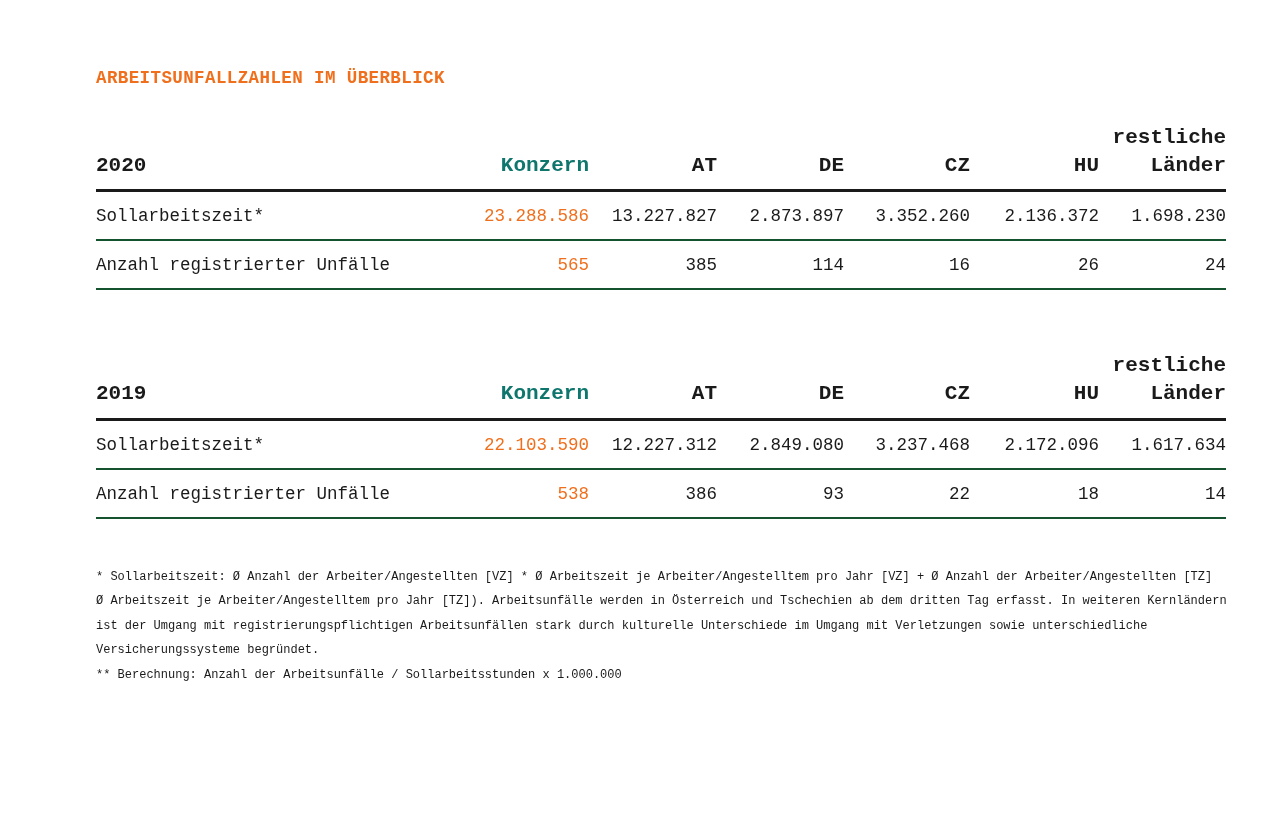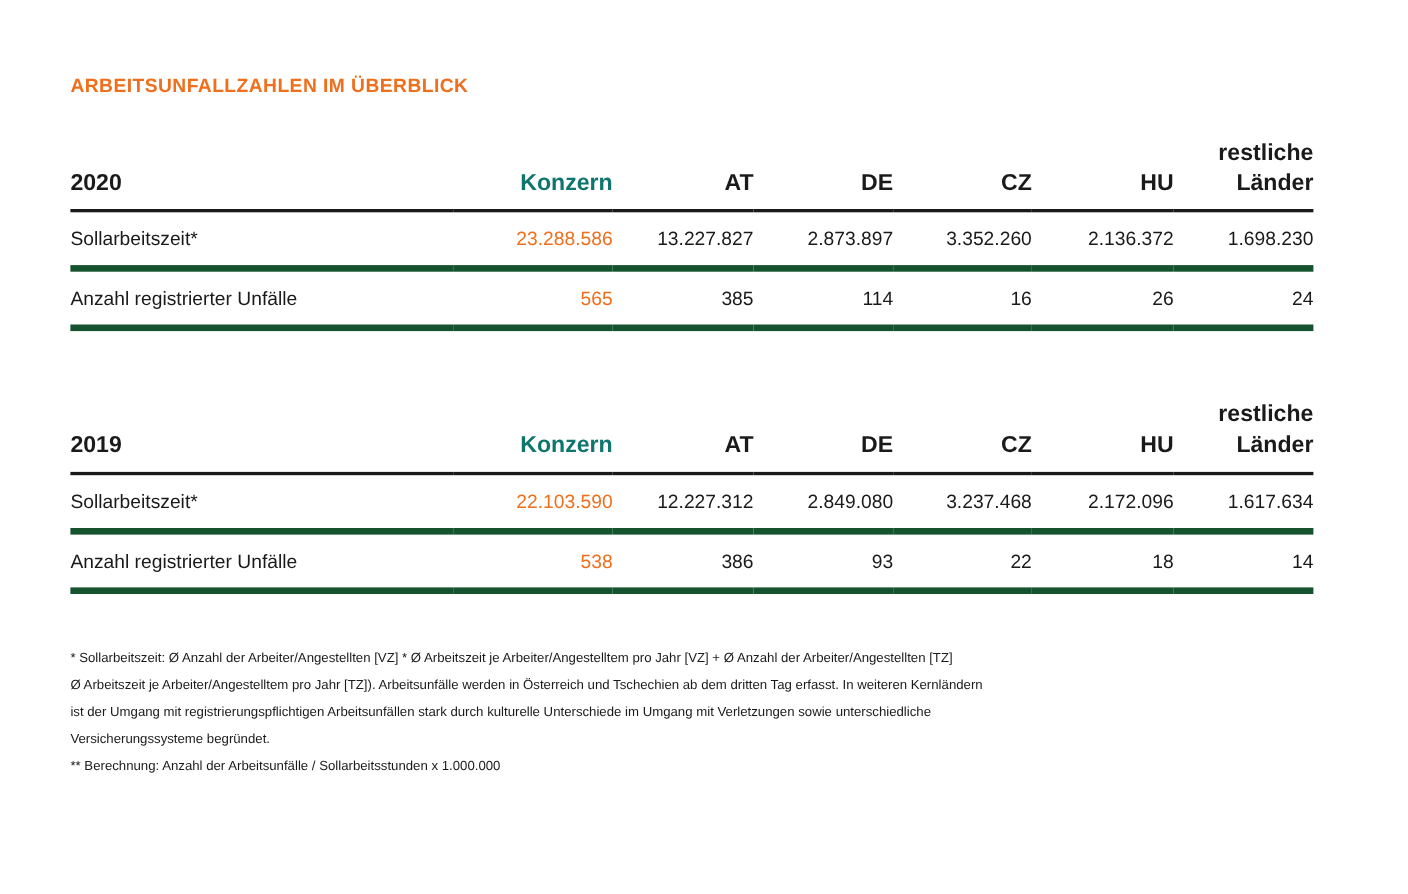--- a/index.html
+++ b/index.html
@@ -2,22 +2,22 @@
 <html lang="de"><head>
 <meta charset="utf-8">
 <style>
   * { margin:0; padding:0; box-sizing:border-box; }
   html,body { background:#ffffff; }
   .page {
     position:relative;
     width:1280px;
     height:813px;
     background:#ffffff;
-    padding:68px 78px 0 64px;
-    font-family:Liberation Sans, sans-serif;
+    padding:68px 78px 0 96px;
+    font-family:Liberation Mono, monospace;
     color:#1a1a1a;
     overflow:hidden;
   }
   .page-title {
     color:#f06f1c;
     font-size:17.5px;
     font-weight:bold;
     letter-spacing:0.4px;
   }
   table.stat-table {
@@ -43,21 +43,21 @@
     border-bottom:3px solid #1a1a1a;
     white-space:pre-line;
     line-height:1.34;
   }
   thead th.year { text-align:left; }
   thead th.konzern { color:#0f766e;text-align:right; }
   tbody td {
     font-size:17.5px;
     text-align:right;
     padding:14px 0 13px 0;
-    border-bottom:6px solid #14532d;
+    border-bottom:2px solid #14532d;
     white-space:nowrap;
   }
   tbody td.label { text-align:left; }
   tbody td.konzern { color:#f06f1c; }
   .footnotes {
     margin-top:46px;
     font-size:12px;
     line-height:24.5px;
     color:#1a1a1a;
   }

